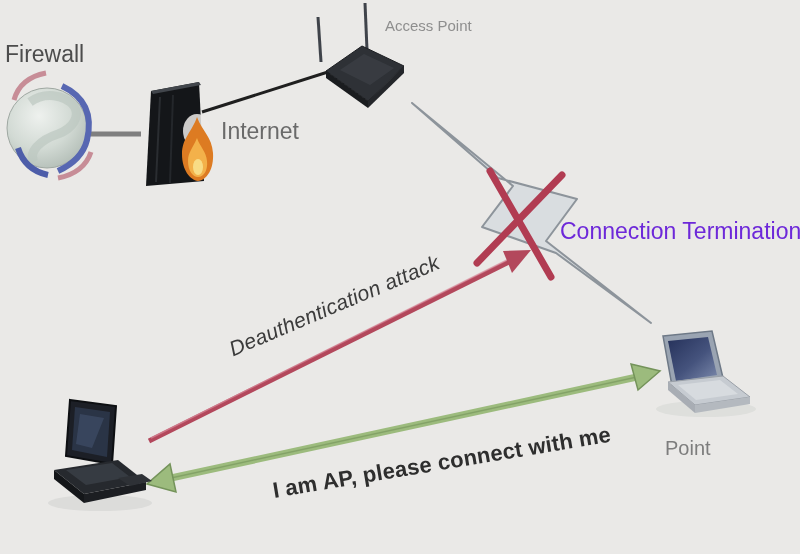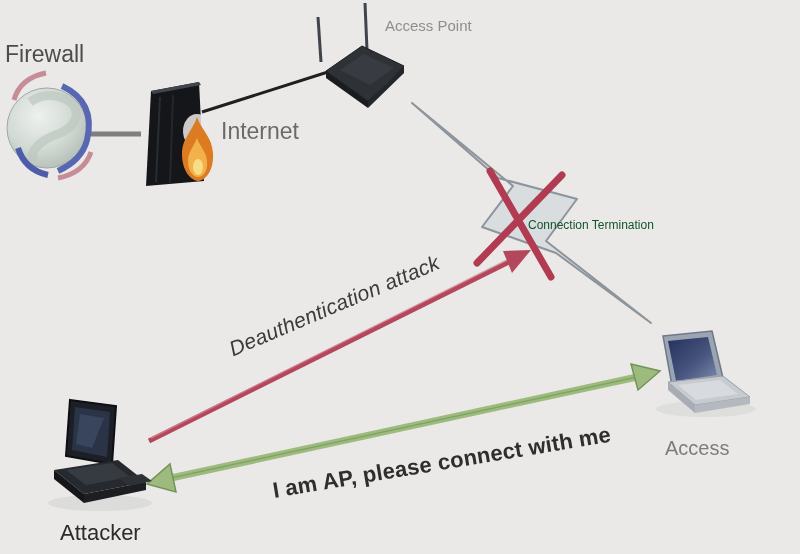--- a/index.html
+++ b/index.html
@@ -8,21 +8,21 @@
     width:800px;height:554px;
     background:#eae9e7;
     overflow:hidden;
     font-family:"Liberation Sans", sans-serif;
   }
   #scene{position:absolute;left:0;top:0;}
   .lbl{position:absolute;white-space:nowrap;line-height:1.1;}
   .lbl-internet{left:5px;top:42px;font-size:23px;color:#4c4c4c;}
   .lbl-firewall{left:221px;top:119px;font-size:23px;color:#6a6a6a;}
   .lbl-ap{left:385px;top:18px;font-size:15px;color:#8e8e8e;}
-  .lbl-ct{left:528px;top:219px;font-size:12px;color:#14532d;}
+  .lbl-ct{left:560px;top:219px;font-size:23px;color:#6d28d9;}
   .lbl-victim{left:665px;top:437px;font-size:20px;color:#7d7d7d;}
   .lbl-attacker{left:60px;top:521px;font-size:22px;color:#2b2b2b;}
   .lbl-deauth{
     left:230px;top:338px;font-size:21px;font-style:italic;color:#3b3b3b;
     transform:rotate(-23deg);transform-origin:0 50%;letter-spacing:.3px;
   }
   .lbl-fakeap{
     left:273px;top:479px;font-size:22px;font-weight:bold;color:#2e2e2e;
     transform:rotate(-9.5deg);transform-origin:0 50%;letter-spacing:.2px;
   }
@@ -133,16 +133,15 @@
   <div class="lbl lbl-firewall">Internet</div>
 
   <div class="lbl lbl-ap">Access Point</div>
 
   <div class="lbl lbl-ct">Connection Termination</div>
 
   <div class="lbl lbl-deauth">Deauthentication attack</div>
 
   <div class="lbl lbl-fakeap">I am AP, please connect with me</div>
 
-  <div class="lbl lbl-victim">Access</div>
+  <div class="lbl lbl-victim">Point</div>
 
-  <div class="lbl lbl-attacker">Attacker</div>
 </div>
 
 </body></html>

